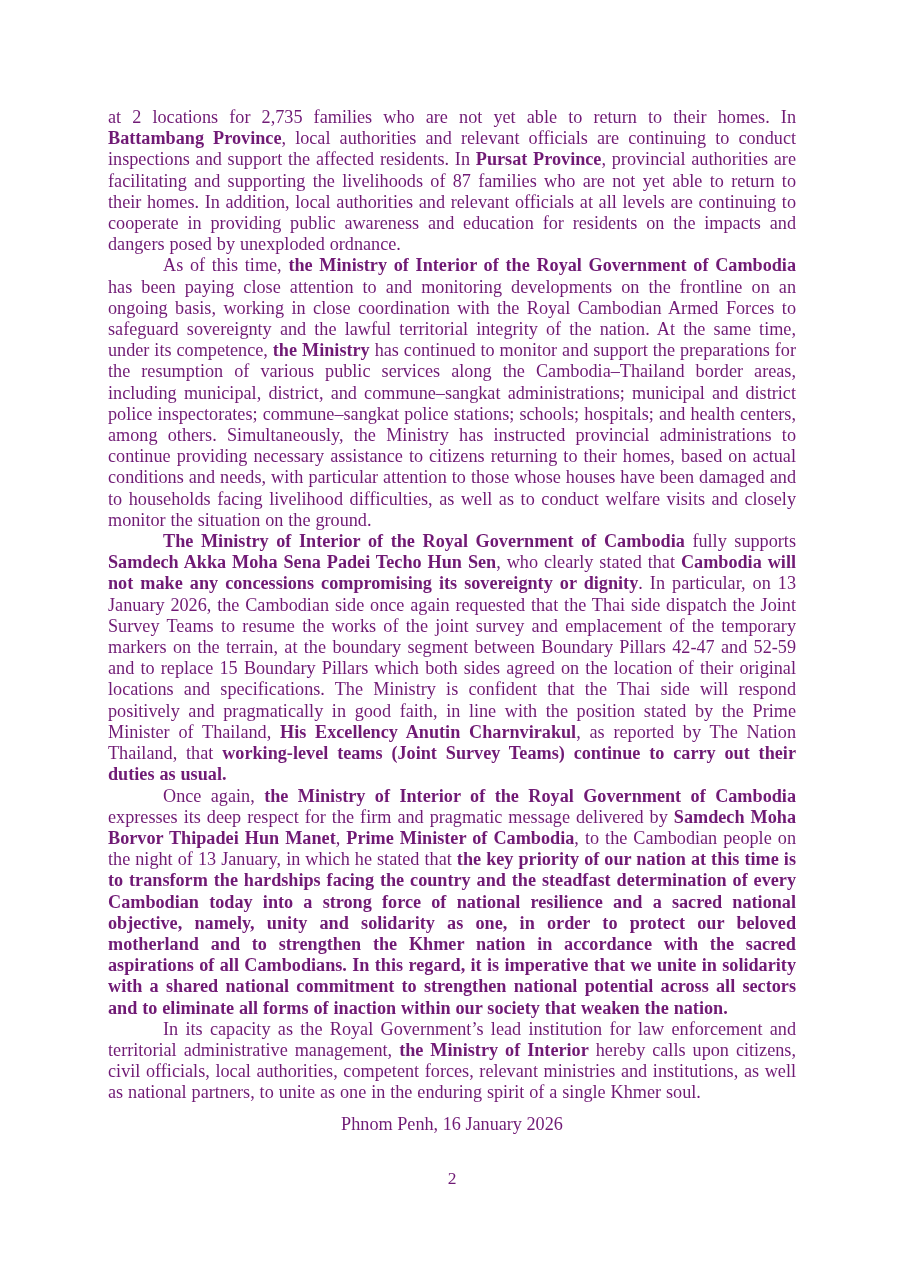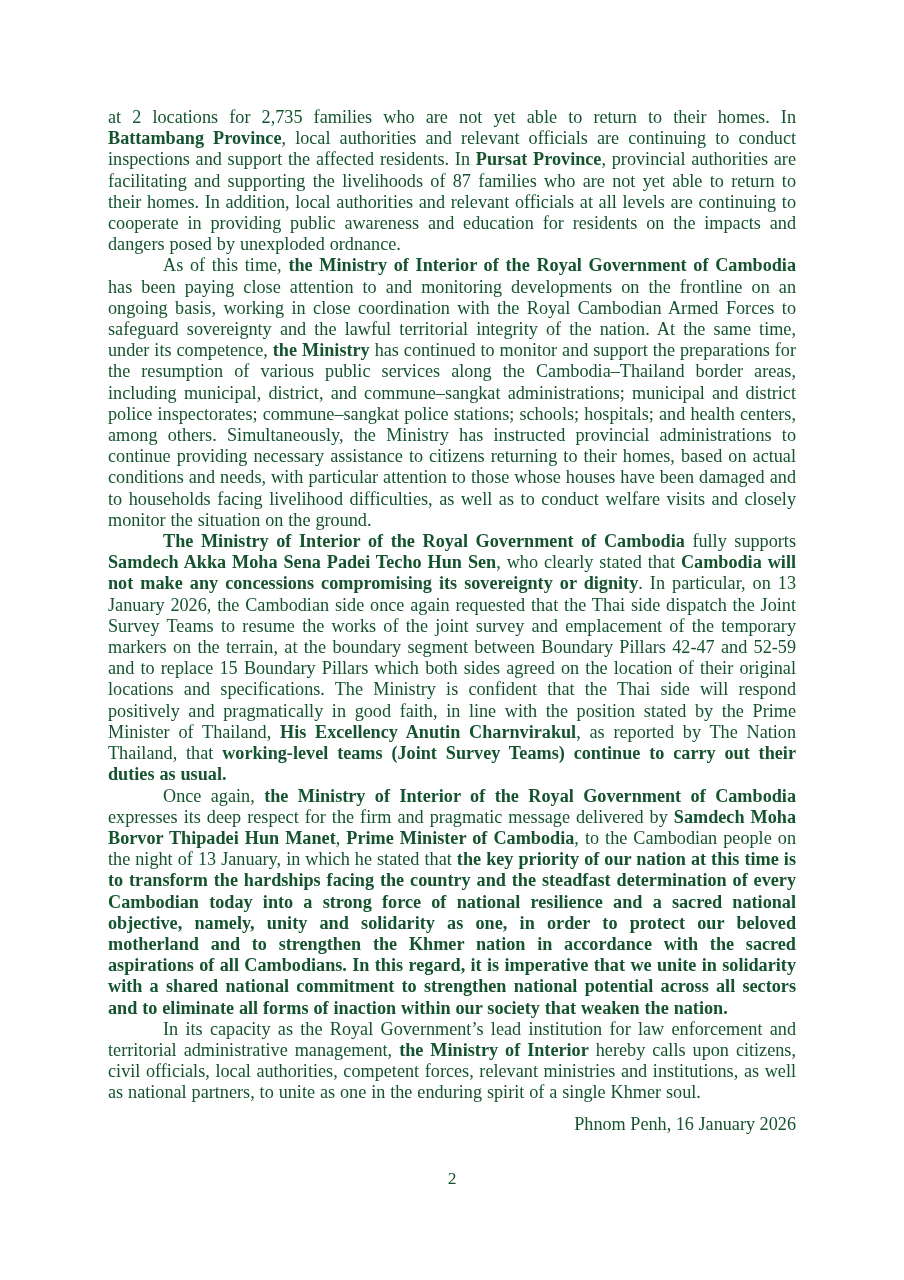--- a/index.html
+++ b/index.html
@@ -7,21 +7,21 @@
     padding: 0;
     background: #ffffff;
   }
   .page {
     position: relative;
     width: 904px;
     height: 1280px;
     background: #ffffff;
     overflow: hidden;
     font-family: "Liberation Serif", "DejaVu Serif", serif;
-    color: #14532d;
+    color: #701a75;
   }
   .content {
     position: absolute;
     left: 108px;
     top: 107px;
     width: 688px;
   }
   .content p {
     margin: 0;
     padding: 0;
@@ -34,21 +34,21 @@
     text-indent: 55px;
   }
   .b {
     font-weight: bold;
   }
   .dateline {
     position: absolute;
     left: 108px;
     top: 1114px;
     width: 688px;
-    text-align: right;
+    text-align: center;
     font-size: 18.2px;
     line-height: 21.2px;
   }
   .pagenum {
     position: absolute;
     left: 0;
     top: 1168px;
     width: 904px;
     text-align: center;
     font-size: 17.5px;

